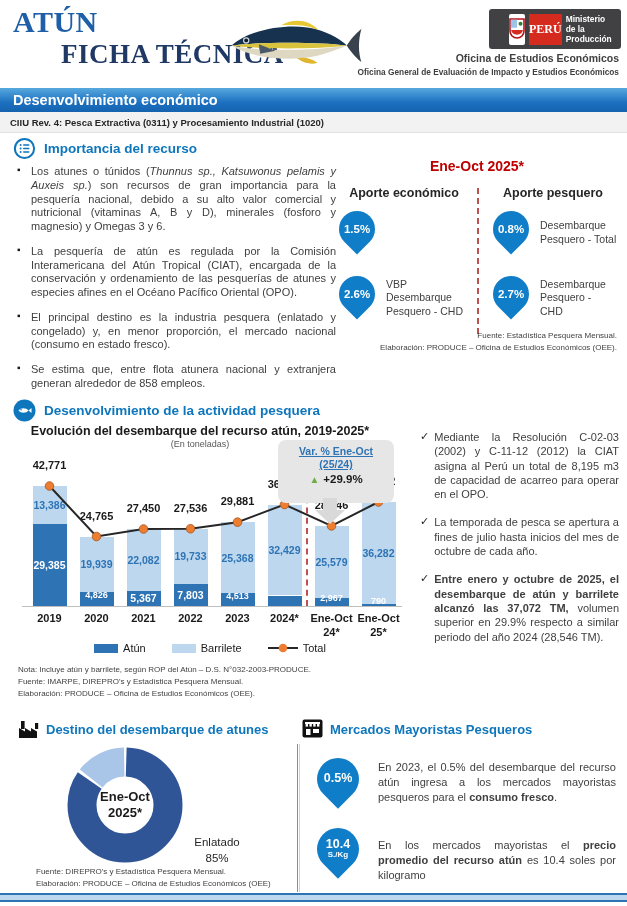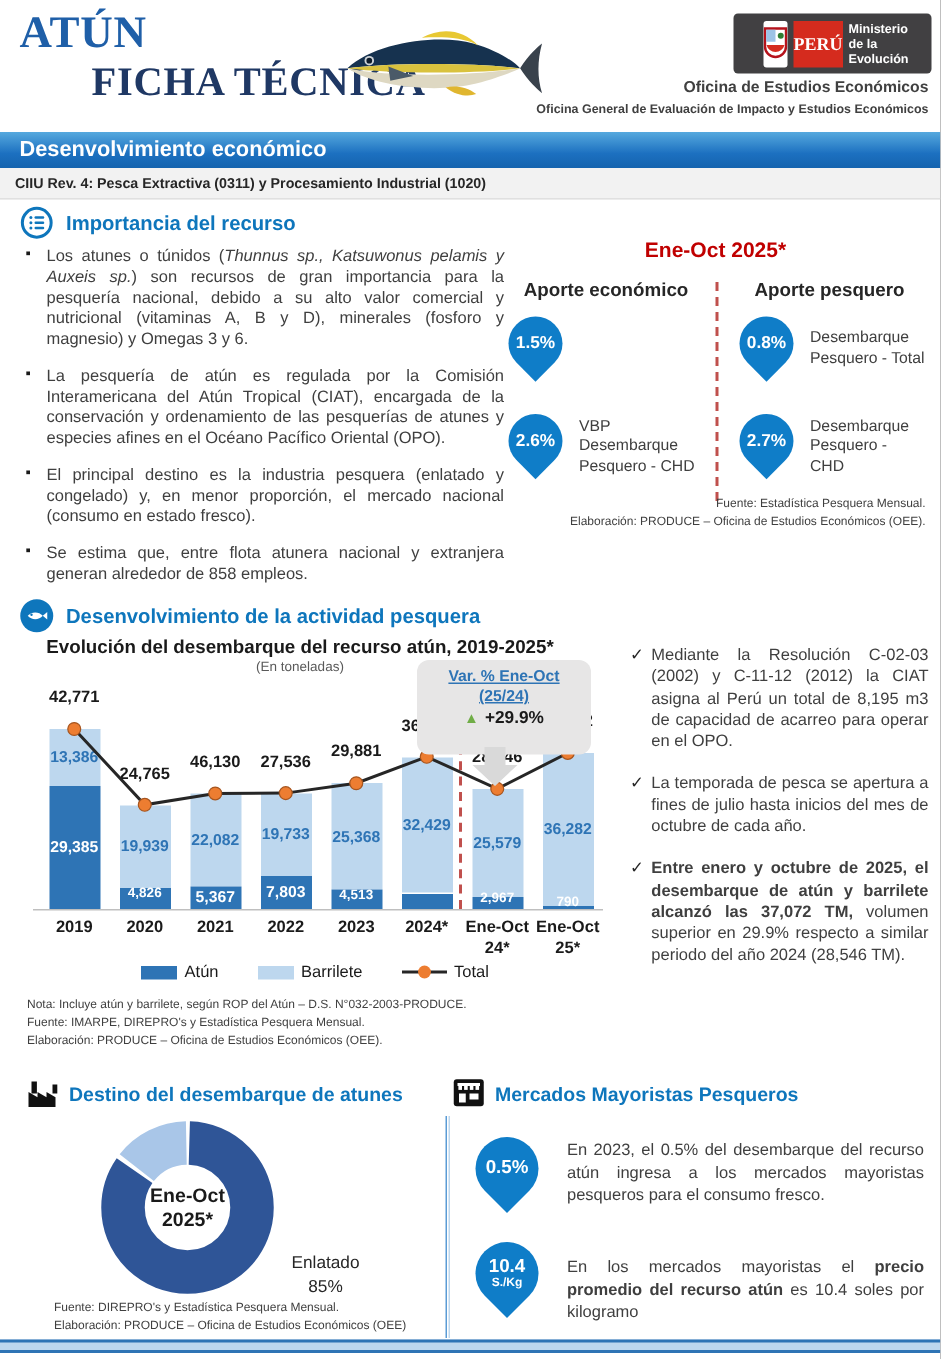--- a/index.html
+++ b/index.html
@@ -115,21 +115,21 @@
       <svg width="16" height="22" viewBox="0 0 16 22">
         <path d="M1,1 h14 v12 a7 7 0 0 1 -7 7 a7 7 0 0 1 -7 -7 Z" fill="#fff" stroke="#B5121B" stroke-width="1.6"></path>
         <path d="M1.8,1.8 h6.2 v8 h-6.2 Z" fill="#9DC3E6"></path>
         <path d="M2,12 h12 a6.2 6.2 0 0 1 -12 0 Z" fill="#D52B1E"></path>
         <circle cx="11.5" cy="5.8" r="2" fill="#2e7d32"></circle>
       </svg>
     </div>
     <div class="peru-box">PERÚ</div>
     <div class="ministry">
       <div>Ministerio</div>
-      <div>de la Evolución</div>
+      <div>de la Producción</div>
     </div>
   </div>
   <div class="abs office1">Oficina de Estudios Económicos</div>
   <div class="abs office2">Oficina General de Evaluación de Impacto y Estudios Económicos</div>
 
   <div class="abs banner">Desenvolvimiento económico</div>
   <div class="abs ciiu">CIIU Rev. 4: Pesca Extractiva (0311) y Procesamiento Industrial (1020)</div>
 
   <svg class="abs" style="left:13px; top:137px;" width="23" height="23" viewBox="0 0 23 23">
     <circle cx="11.5" cy="11.5" r="9.6" fill="none" stroke="#0E76BC" stroke-width="2"></circle>
@@ -220,21 +220,21 @@
         <div class="blab" style="left: 13.5px; top: 35px; width: 52px; font-size: 11px; color: rgb(26, 26, 26);">42,771</div>
         <div class="blab" style="left: 14.5px; top: 74.7781px; width: 50px; font-size: 10.5px; color: rgb(46, 116, 181);">13,386</div>
         <div class="blab" style="left: 14.5px; top: 134.778px; width: 50px; font-size: 10.5px; color: rgb(255, 255, 255);">29,385</div>
         <div class="bar" style="left: 69.5px; top: 112.518px; width: 34px; height: 55.9416px; background: rgb(189, 215, 238);"></div>
         <div class="bar" style="left: 69.5px; top: 168.46px; width: 34px; height: 13.54px; background: rgb(46, 116, 181);"></div>
         <div class="blab" style="left: 60.5px; top: 85.5183px; width: 52px; font-size: 11px; color: rgb(26, 26, 26);">24,765</div>
         <div class="blab" style="left: 61.5px; top: 134.489px; width: 50px; font-size: 10.5px; color: rgb(46, 116, 181);">19,939</div>
         <div class="blab" style="left: 61.5px; top: 166.23px; width: 50px; font-size: 9px; color: rgb(255, 255, 255);">4,826</div>
         <div class="bar" style="left: 116.5px; top: 104.985px; width: 34px; height: 61.9541px; background: rgb(189, 215, 238);"></div>
         <div class="bar" style="left: 116.5px; top: 166.942px; width: 34px; height: 15.0579px; background: rgb(46, 116, 181);"></div>
-        <div class="blab" style="left: 107.5px; top: 77.9852px; width: 52px; font-size: 11px; color: rgb(26, 26, 26);">46,130</div>
+        <div class="blab" style="left: 107.5px; top: 77.9852px; width: 52px; font-size: 11px; color: rgb(26, 26, 26);">27,450</div>
         <div class="blab" style="left: 108.5px; top: 129.962px; width: 50px; font-size: 10.5px; color: rgb(46, 116, 181);">22,082</div>
         <div class="blab" style="left: 108.5px; top: 168.471px; width: 50px; font-size: 10.5px; color: rgb(255, 255, 255);">5,367</div>
         <div class="bar" style="left: 163.5px; top: 104.744px; width: 34px; height: 55.3637px; background: rgb(189, 215, 238);"></div>
         <div class="bar" style="left: 163.5px; top: 160.108px; width: 34px; height: 21.8924px; background: rgb(46, 116, 181);"></div>
         <div class="blab" style="left: 154.5px; top: 77.7439px; width: 52px; font-size: 11px; color: rgb(26, 26, 26);">27,536</div>
         <div class="blab" style="left: 155.5px; top: 126.426px; width: 50px; font-size: 10.5px; color: rgb(46, 116, 181);">19,733</div>
         <div class="blab" style="left: 155.5px; top: 165.054px; width: 50px; font-size: 10.5px; color: rgb(255, 255, 255);">7,803</div>
         <div class="bar" style="left: 210.5px; top: 98.1647px; width: 34px; height: 71.1735px; background: rgb(189, 215, 238);"></div>
         <div class="bar" style="left: 210.5px; top: 169.338px; width: 34px; height: 12.6619px; background: rgb(46, 116, 181);"></div>
         <div class="blab" style="left: 201.5px; top: 71.1647px; width: 52px; font-size: 11px; color: rgb(26, 26, 26);">29,881</div>
@@ -363,21 +363,21 @@
   </svg>
   <div class="abs sec-title" style="left:330px; top:722px; font-size:13px;">Mercados Mayoristas Pesqueros</div>
 
   <div class="abs pinwrap" style="left:316px; top:755px;">
     <div class="drop big">
         <div class="txt" id="mpin1">
           <div class="" style="font-size: 12.5px; font-weight: bold;">0.5%</div>
         </div>
       </div>
   </div>
-  <div class="merc-item-text" style="left:378px; top:760px;" id="mtext1"><span>En 2023, el 0.5% del desembarque del recurso atún ingresa a los mercados mayoristas pesqueros para el </span><span style="font-weight: normal;">consumo fresco</span><span>.</span></div>
+  <div class="merc-item-text" style="left:378px; top:760px;" id="mtext1"><span>En 2023, el 0.5% del desembarque del recurso atún ingresa a los mercados mayoristas pesqueros para el </span><span style="font-weight: bold;">consumo fresco</span><span>.</span></div>
 
   <div class="abs pinwrap" style="left:316px; top:825px;">
     <div class="drop big">
         <div class="txt" id="mpin2">
           <div class="" style="font-size: 12.5px; font-weight: bold;">10.4</div>
           <div class="sub">S./Kg</div>
         </div>
       </div>
   </div>
   <div class="merc-item-text" style="left:378px; top:838px;" id="mtext2"><span>En los mercados mayoristas el </span><span style="font-weight: bold;">precio promedio del recurso atún</span><span> es 10.4 soles por kilogramo</span></div>

